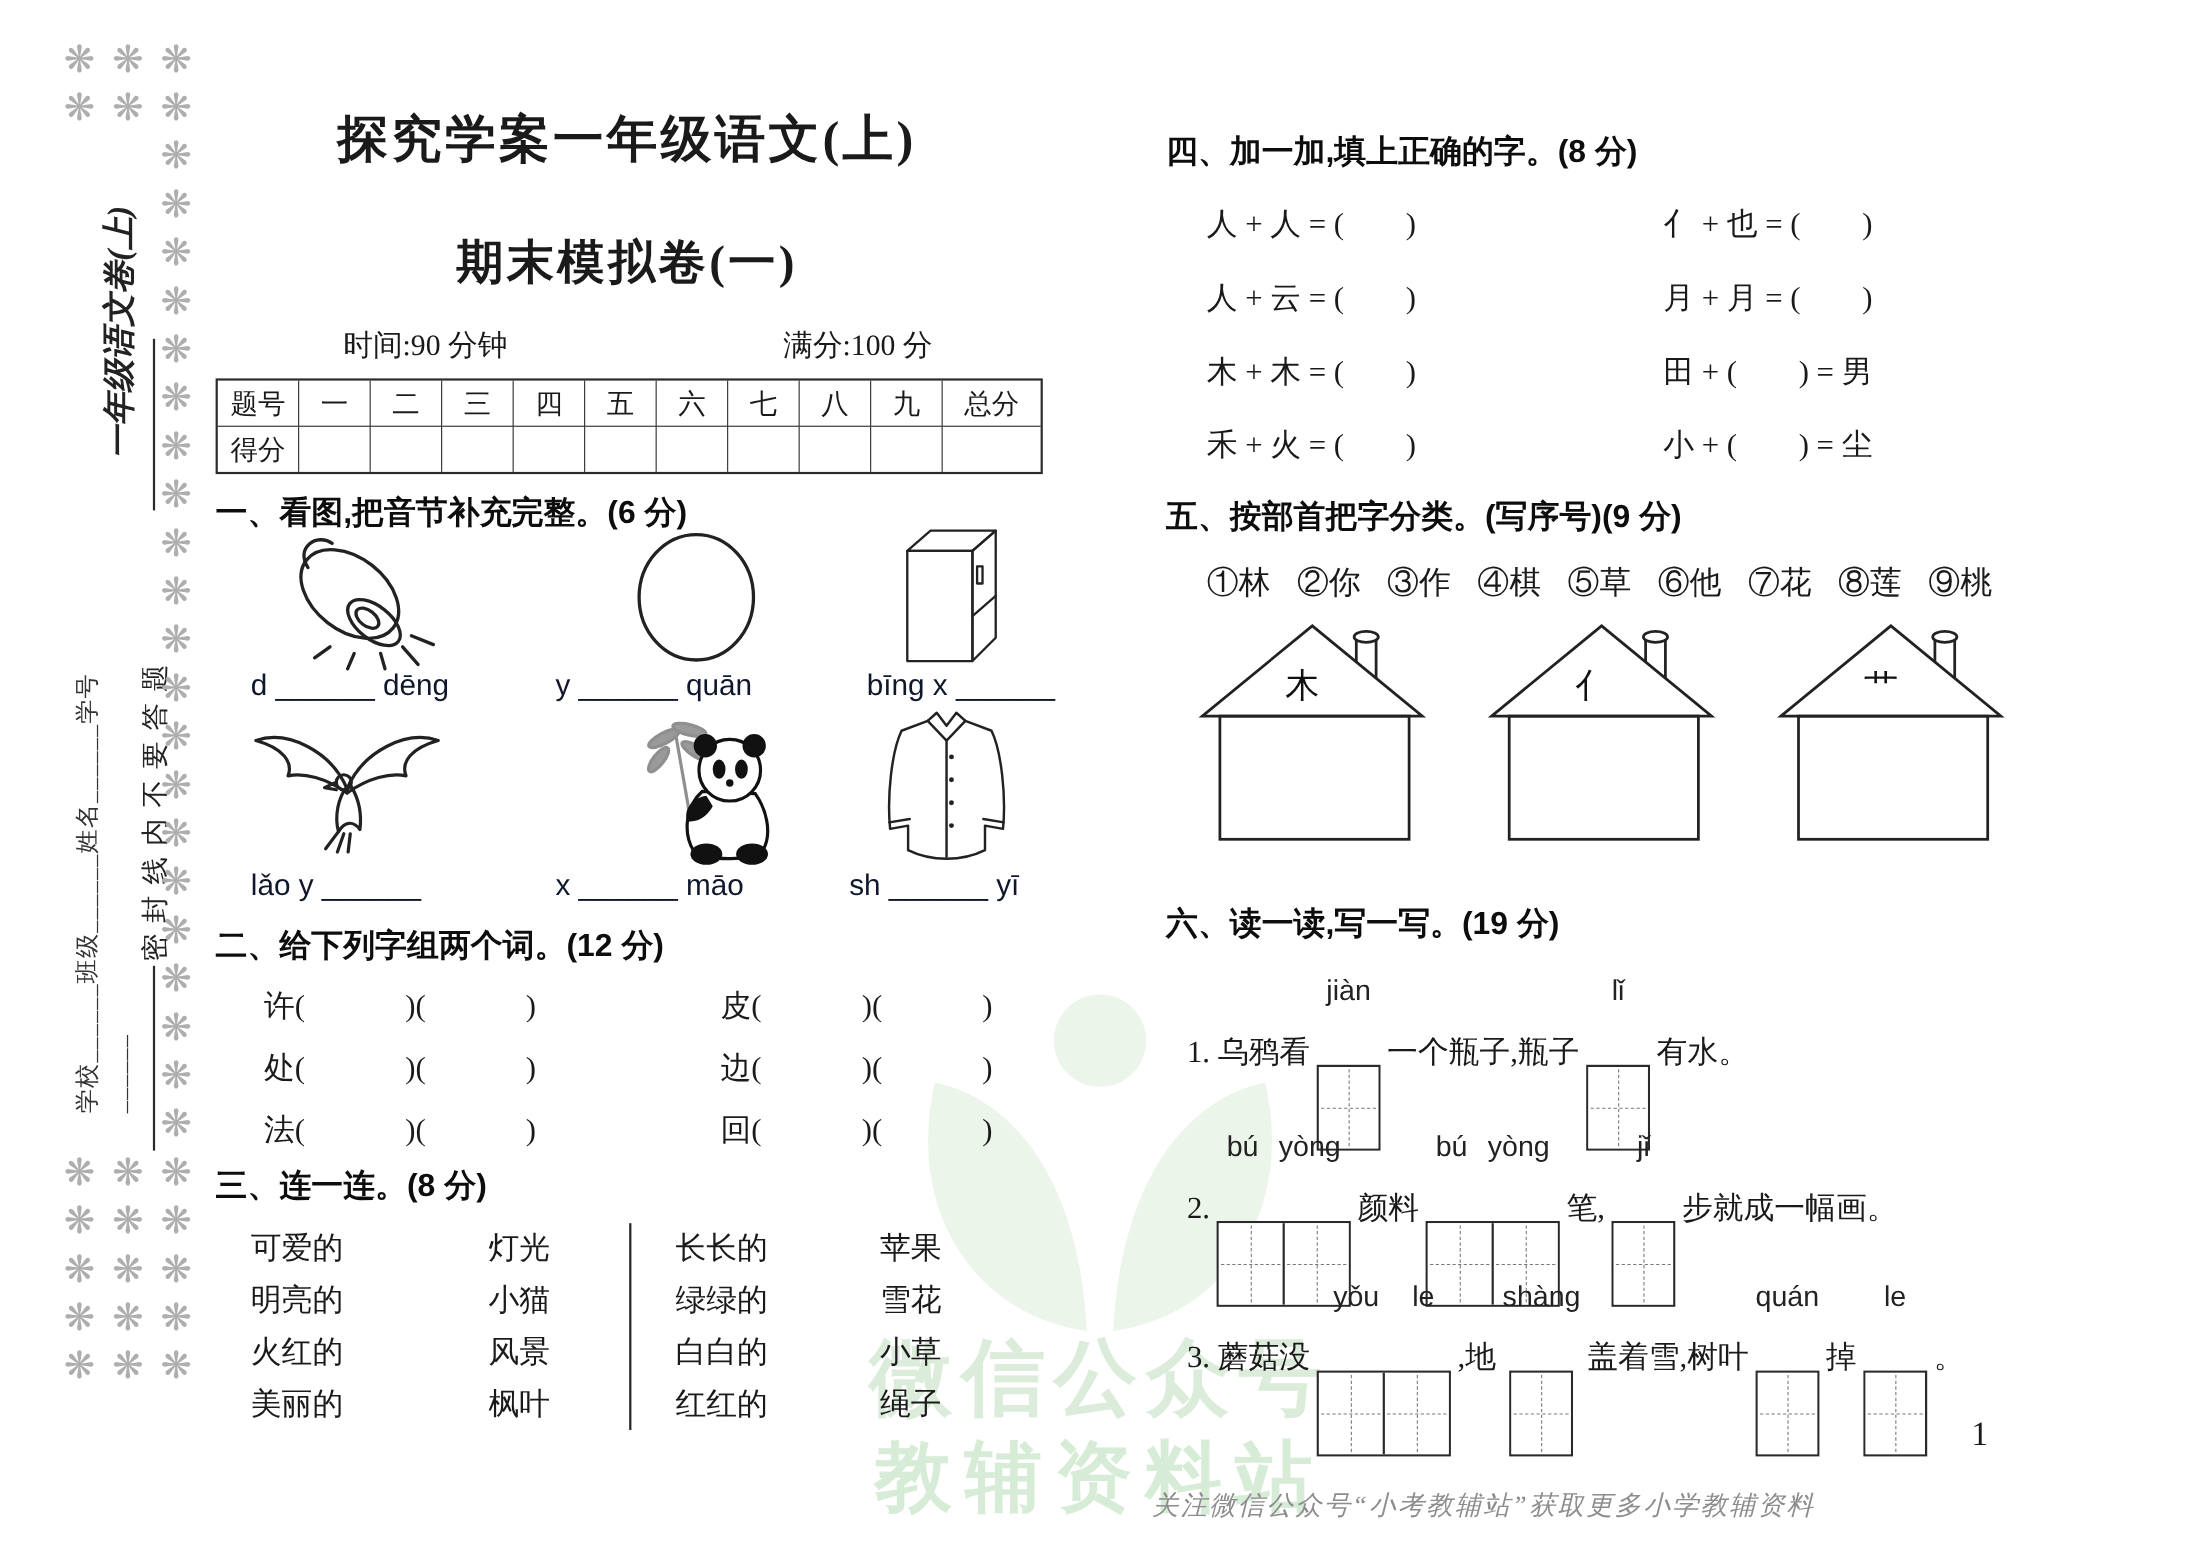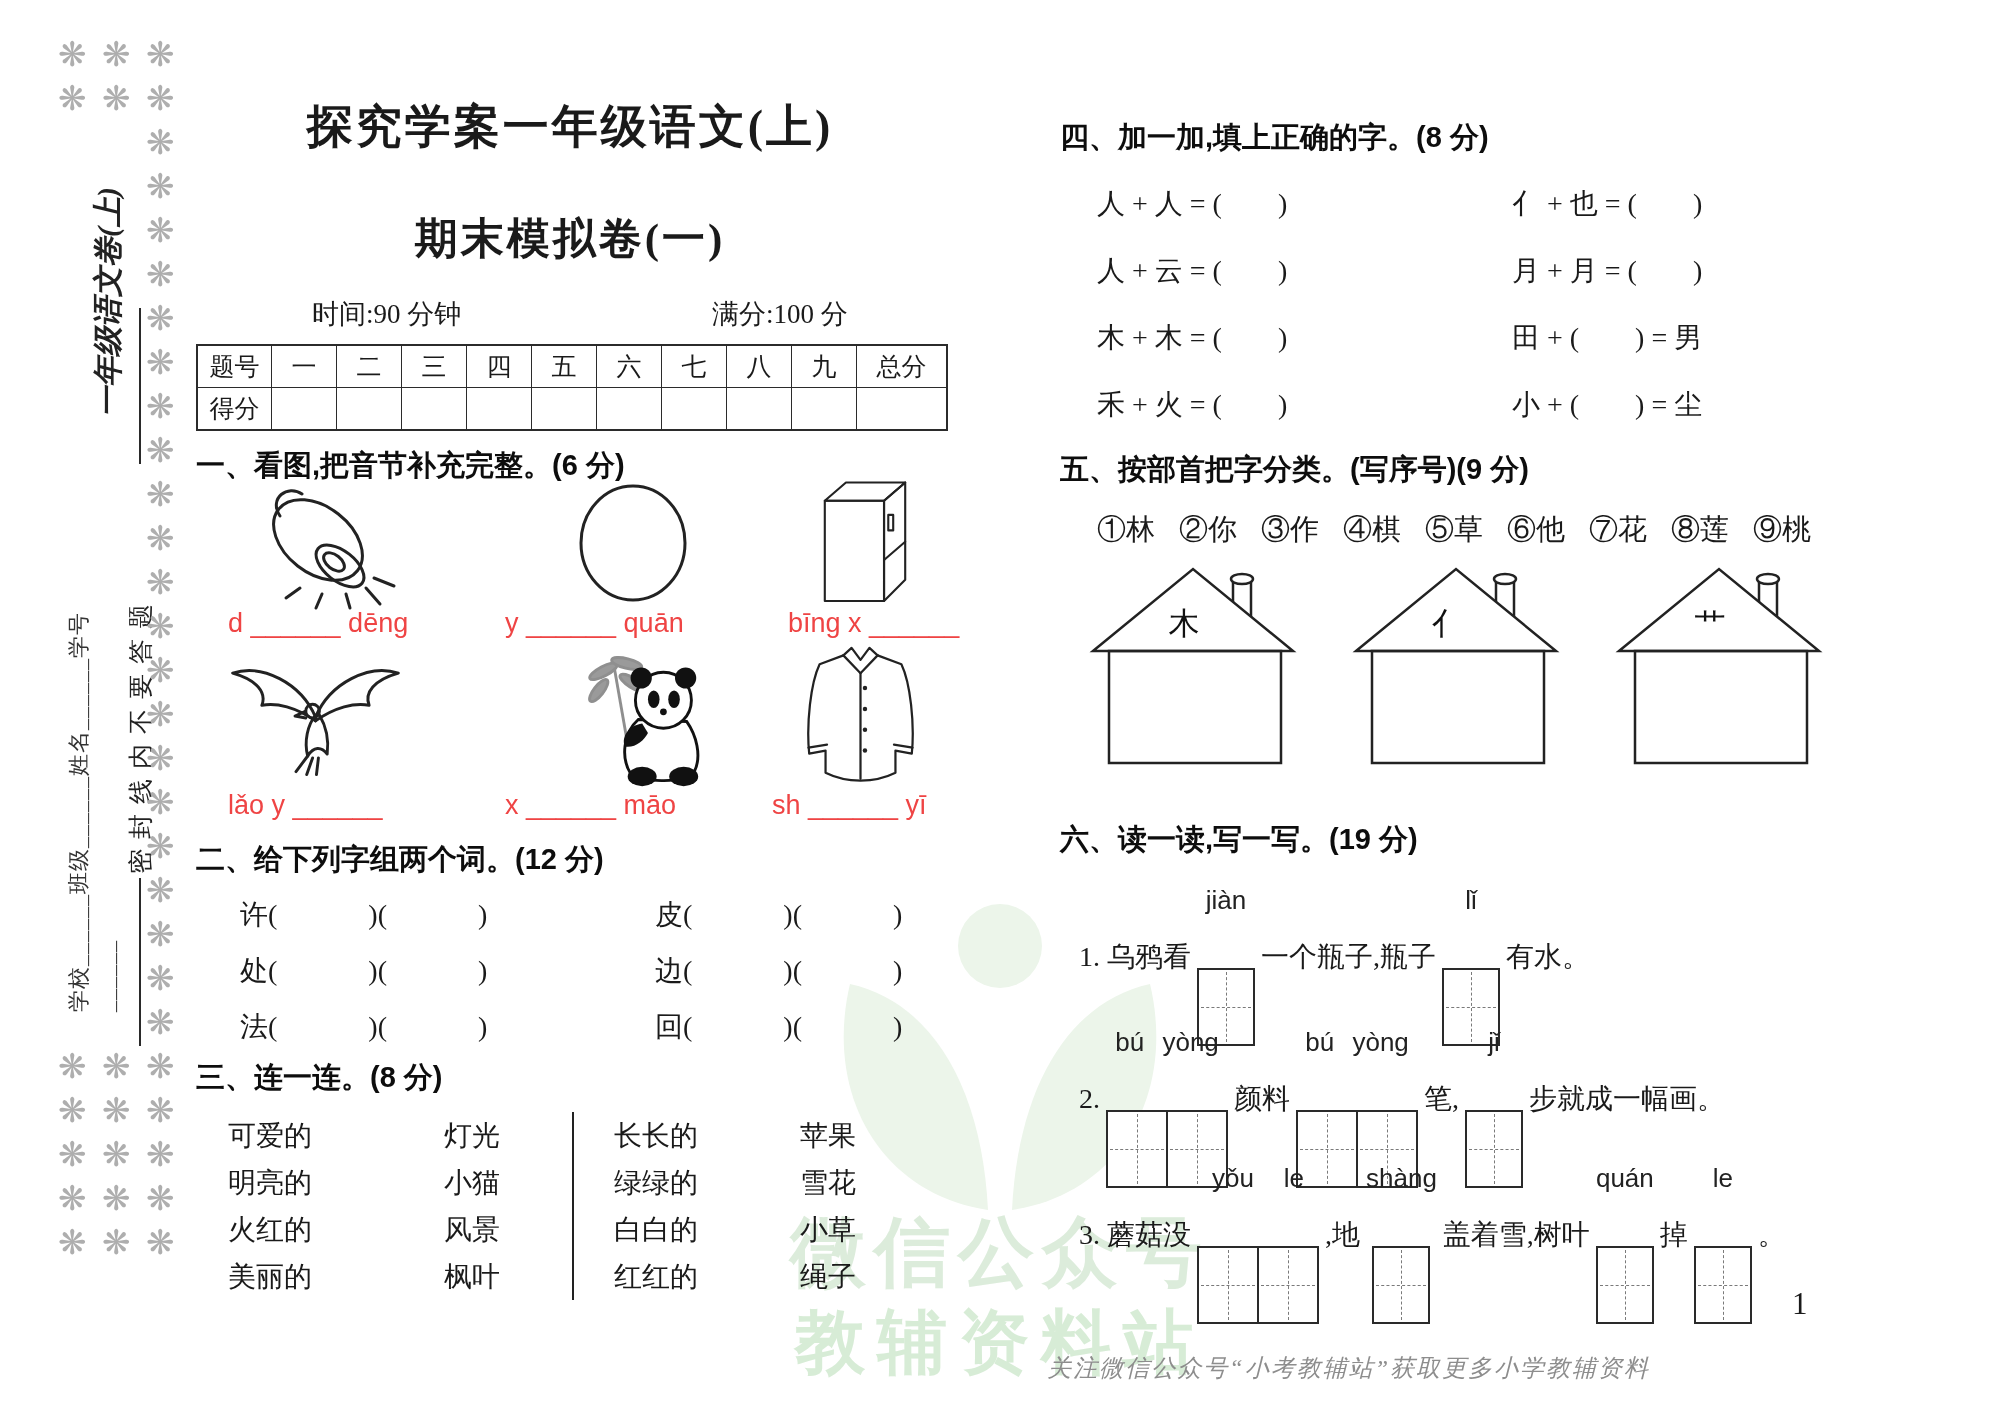--- a/index.html
+++ b/index.html
@@ -31,21 +31,21 @@
                grid-template-columns:74px repeat(9,65px) 89px;
                border:2px solid #2b2b2b;background:#fff;}
   .sc{height:41px;border-right:1.5px solid #2b2b2b;border-bottom:1.5px solid #2b2b2b;
       display:flex;align-items:center;justify-content:center;font-size:25px;}
   .sc.lastcol{border-right:none;}
   .sc.lastrow{border-bottom:none;}
 
   
   .heading{font-family:"Liberation Sans",sans-serif;font-weight:bold;font-size:29px;color:#0d0d0d;}
   .bodyline{font-size:28px;}
-  .caption{font-family:"Liberation Sans",sans-serif;font-size:27px;color:#ef4444;}
+  .caption{font-family:"Liberation Sans",sans-serif;font-size:27px;color:#0f172a;}
 
   .illu svg{display:block;}
   .lineart{stroke:#222;stroke-width:3;fill:none;stroke-linecap:round;stroke-linejoin:round;}
 
   
   .match-col{position:absolute;font-size:28px;line-height:47px;}
   #match-divider{position:absolute;left:572px;top:1112px;height:188px;border-left:2px solid #222;}
 
   
   .pbox{display:flex;flex-direction:column;align-items:center;gap:48px;}

